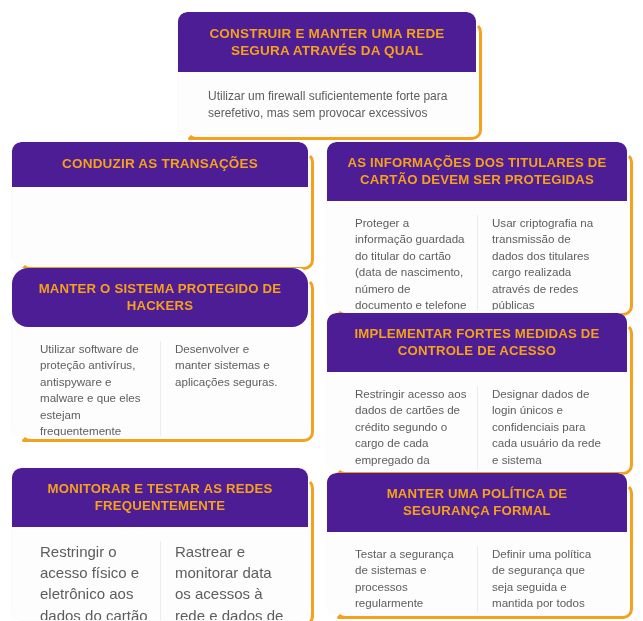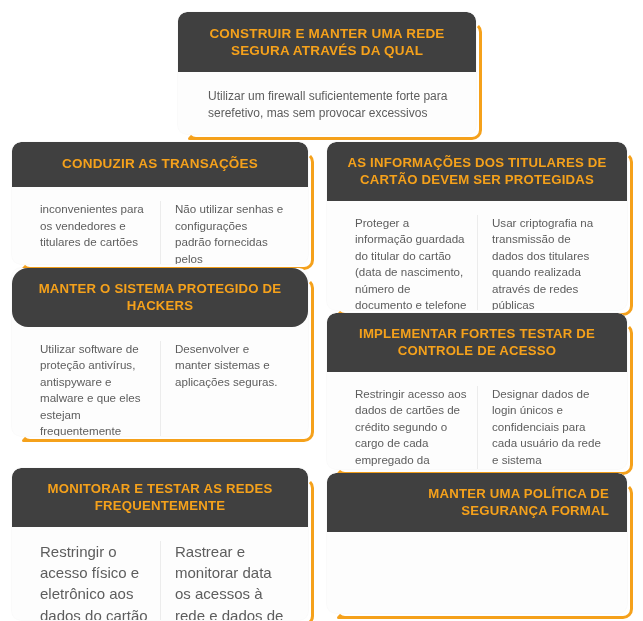--- a/index.html
+++ b/index.html
@@ -56,21 +56,21 @@
     width: 100%;
     height: 100%;
     box-sizing: border-box;
     background: #fdfdfd;
     border-radius: 9px;
     overflow: hidden;
     box-shadow: 0 0 0 1px rgba(0,0,0,0.02);
   }
 
   .card .head {
-    background: #404040;
+    background: #4c1d95;
     color: #f5a11b;
     text-align: center;
     font-weight: bold;
     letter-spacing: 0.2px;
     line-height: 1.28;
     padding: 13px 18px 12px 18px;
     border-radius: 9px 9px 0 0;
     box-sizing: border-box;
   }
 
@@ -118,21 +118,21 @@
 
   #card-access      { left: 327px; top: 313px; width: 300px; height: 156px; }
   #card-access .head{ font-size: 13.2px; }
   #card-access .body{ font-size: 11.6px; }
 
   #card-monitor      { left: 12px;  top: 445px; width: 296px; height: 152px; margin-top: 23px; }
   #card-monitor .head{ font-size: 13.2px; }
   #card-monitor .body{ font-size: 15px; }
 
   #card-policy      { left: 327px; top: 473px; width: 300px; height: 140px; }
-  #card-policy .head{ font-size: 13.2px; text-align: right; }
+  #card-policy .head{ font-size: 13.2px; }
   #card-policy .body{ font-size: 11.6px; }
 </style>
 </head>
 <body>
 
 <div class="board">
 
   <div class="card" id="card-network">
     <div class="accent"></div>
     <div class="panel">
@@ -140,53 +140,49 @@
       <div class="body single">
         <div class="col">Utilizar um firewall suficientemente forte para serefetivo, mas sem provocar excessivos</div>
       </div>
     </div>
   </div>
 
   <div class="card" id="card-transactions">
     <div class="accent"></div>
     <div class="panel">
       <div class="head">CONDUZIR AS TRANSAÇÕES</div>
-      <div class="body">
-        <div class="col">inconvenientes para os vendedores e titulares de cartões</div>
-        <div class="col">Não utilizar senhas e configurações padrão fornecidas pelos</div>
-      </div>
     </div>
   </div>
 
   <div class="card" id="card-cardholder">
     <div class="accent"></div>
     <div class="panel">
       <div class="head">AS INFORMAÇÕES DOS TITULARES DE CARTÃO DEVEM SER PROTEGIDAS</div>
       <div class="body">
         <div class="col">Proteger a informação guardada do titular do cartão (data de nascimento, número de documento e telefone e endereço de e-mail)</div>
-        <div class="col">Usar criptografia na transmissão de dados dos titulares quando realizada através de redes públicas</div>
+        <div class="col">Usar criptografia na transmissão de dados dos titulares cargo realizada através de redes públicas</div>
       </div>
     </div>
   </div>
 
   <div class="card" id="card-hackers">
     <div class="accent"></div>
     <div class="panel">
       <div class="head">MANTER O SISTEMA PROTEGIDO DE HACKERS</div>
       <div class="body">
         <div class="col">Utilizar software de proteção antivírus, antispyware e malware e que eles estejam frequentemente atualizados</div>
         <div class="col">Desenvolver e manter sistemas e aplicações seguras.</div>
       </div>
     </div>
   </div>
 
   <div class="card" id="card-access">
     <div class="accent"></div>
     <div class="panel">
-      <div class="head">IMPLEMENTAR FORTES TESTAR DE CONTROLE DE ACESSO</div>
+      <div class="head">IMPLEMENTAR FORTES MEDIDAS DE CONTROLE DE ACESSO</div>
       <div class="body">
         <div class="col">Restringir acesso aos dados de cartões de crédito segundo o cargo de cada empregado da empresa</div>
         <div class="col">Designar dados de login únicos e confidenciais para cada usuário da rede e sistema</div>
       </div>
     </div>
   </div>
 
   <div class="card" id="card-monitor">
     <div class="accent"></div>
     <div class="panel">
@@ -196,17 +192,19 @@
         <div class="col">Rastrear e monitorar data os acessos à rede e dados de cartões de crédito.</div>
       </div>
     </div>
   </div>
 
   <div class="card" id="card-policy">
     <div class="accent"></div>
     <div class="panel">
       <div class="head">MANTER UMA POLÍTICA DE SEGURANÇA FORMAL</div>
       <div class="body">
+        <div class="col">Testar a segurança de sistemas e processos regularmente</div>
+        <div class="col">Definir uma política de segurança que seja seguida e mantida por todos</div>
       </div>
     </div>
   </div>
 
 </div>
 
 </body></html>

